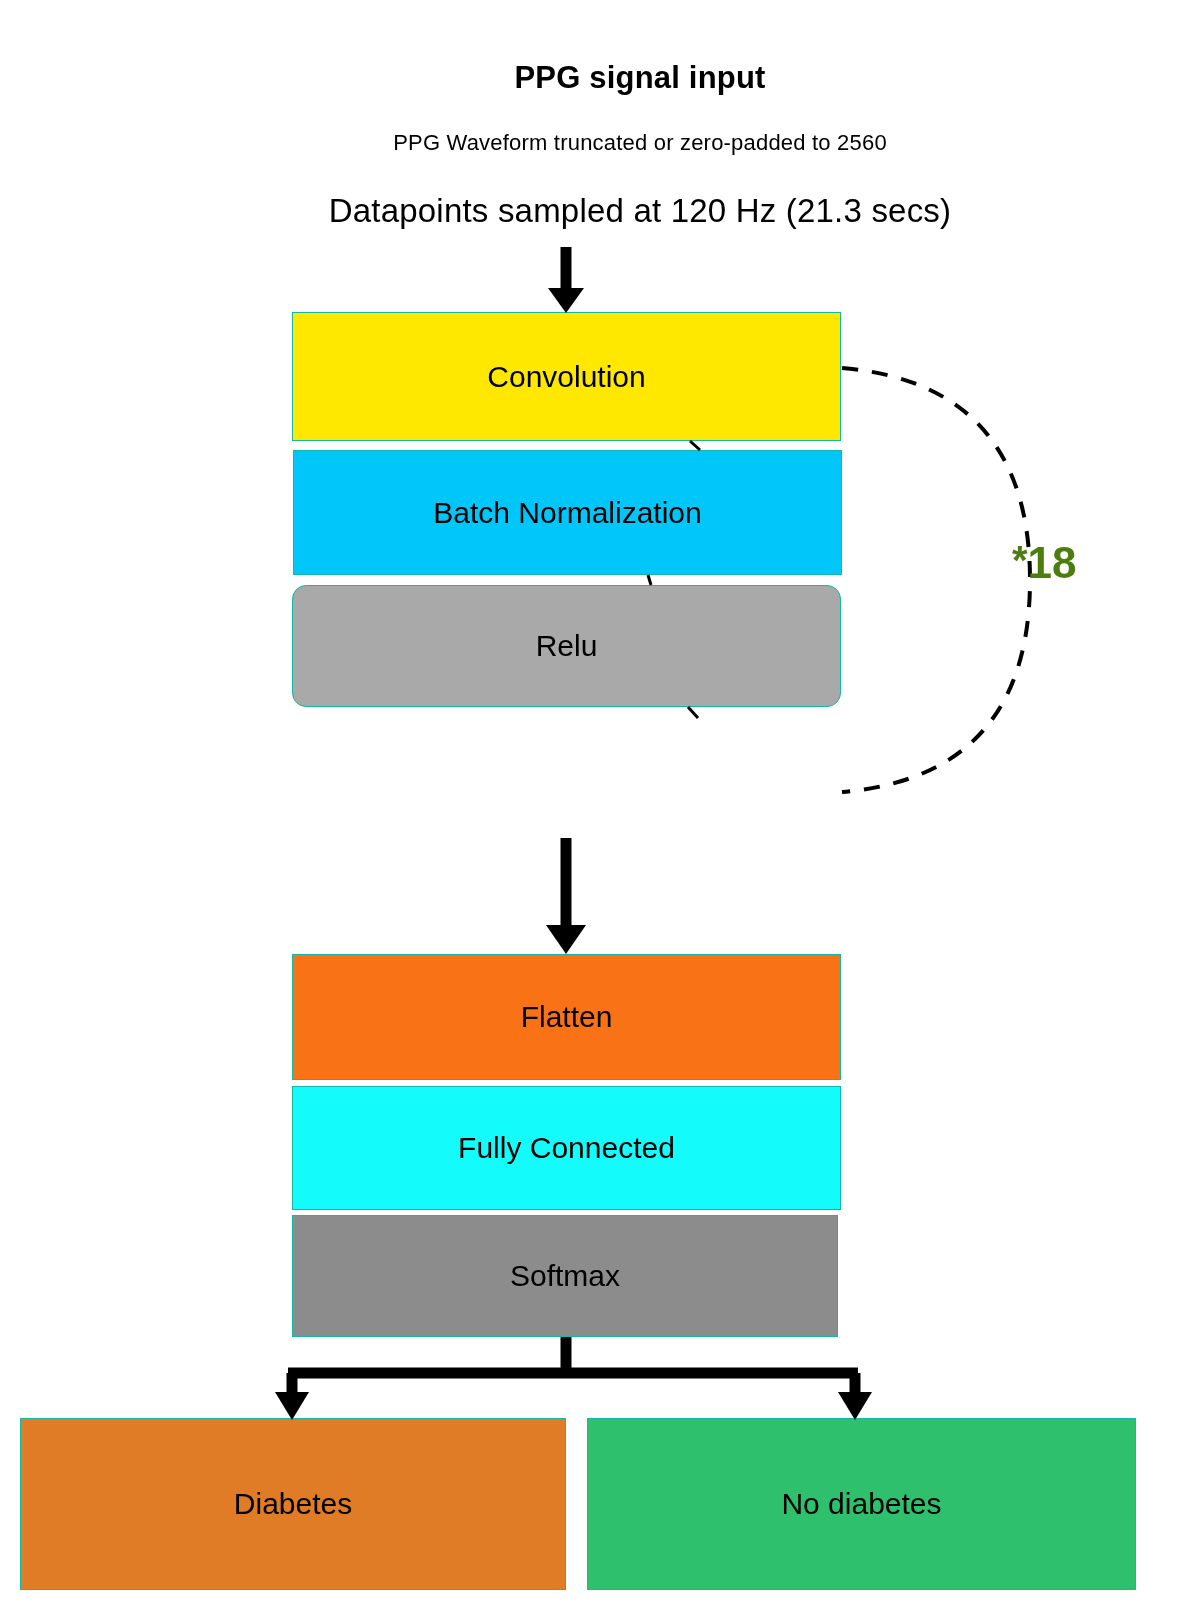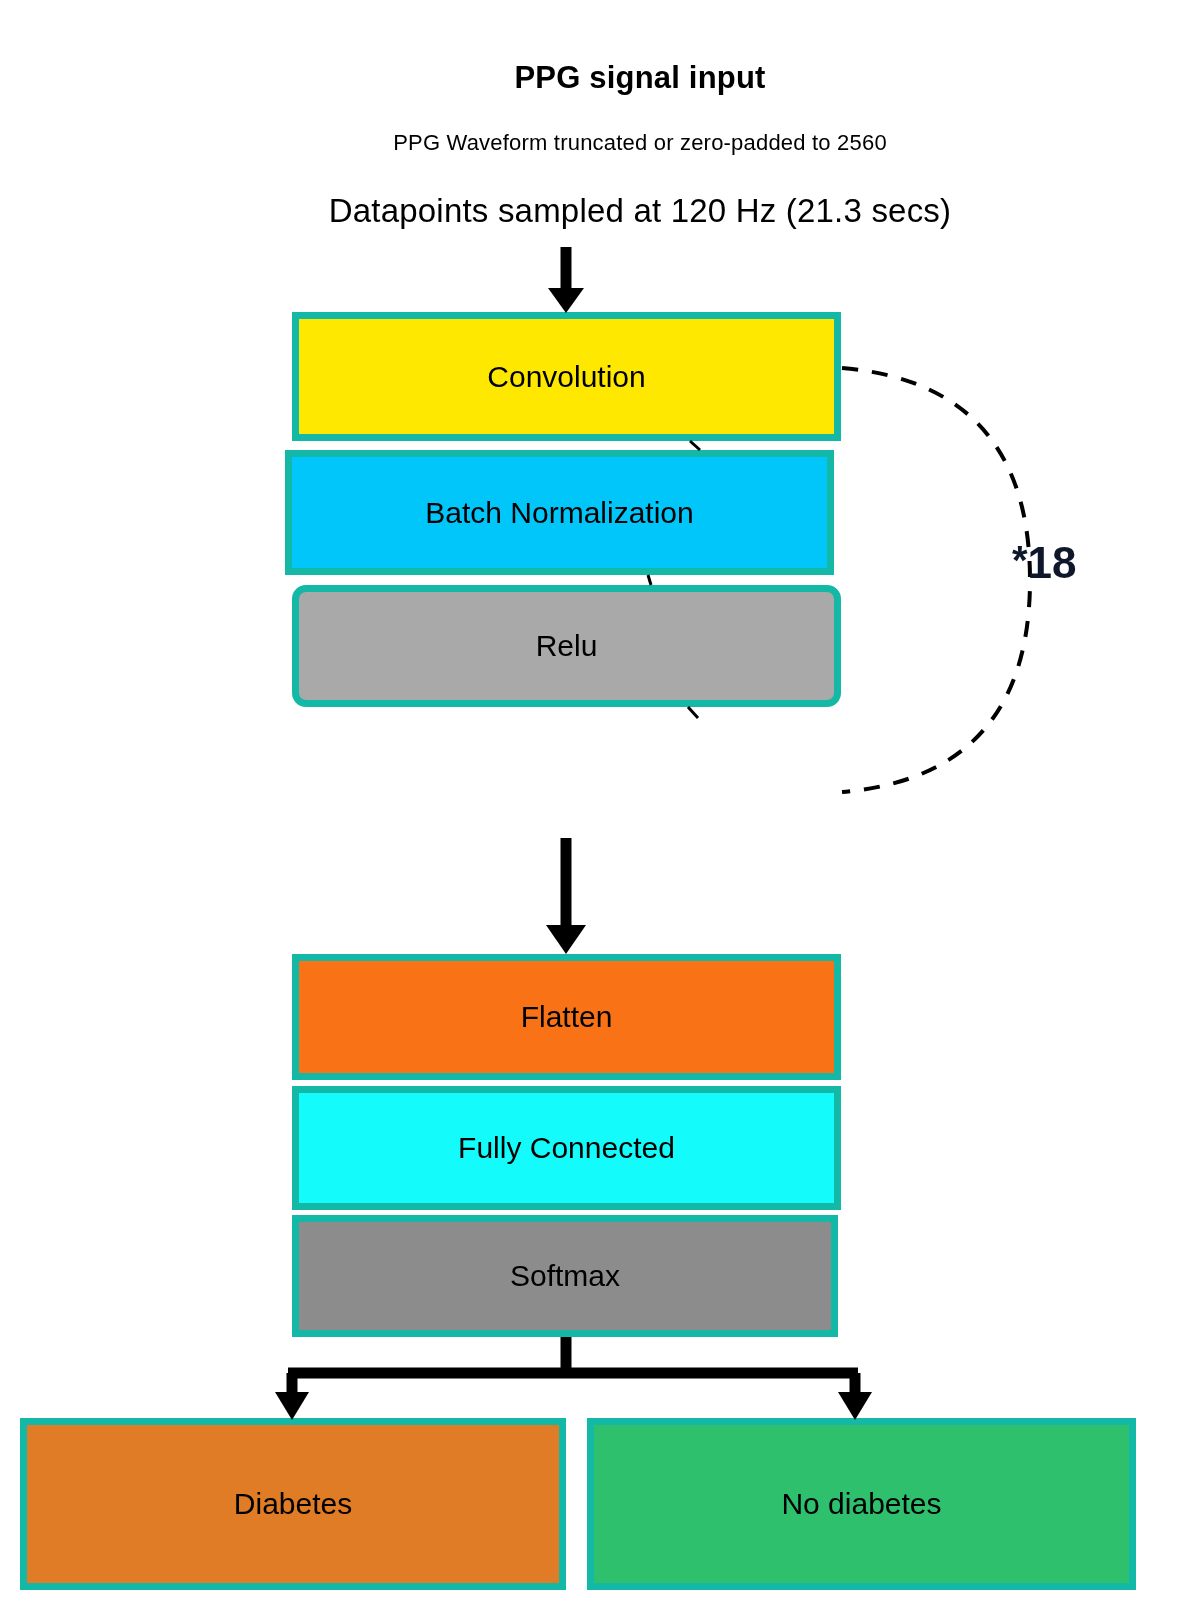--- a/index.html
+++ b/index.html
@@ -41,21 +41,21 @@
   #sub2 {
     top: 192px;
     font-size: 33px;
     font-weight: normal;
   }
 
   
   .block {
     position: absolute;
     box-sizing: border-box;
-    border: 7px solid #14b8a6;
+    border: 1px solid #14b8a6;
     display: flex;
     align-items: center;
     justify-content: center;
     color: #000000;
     font-size: 30px;
     font-weight: normal;
   }
 
   
   #overlay {
@@ -67,21 +67,21 @@
     pointer-events: none;
   }
 
   
   #repeat-label {
     position: absolute;
     left: 1012px;
     top: 538px;
     font-size: 44px;
     font-weight: bold;
-    color: #0f172a;
+    color: #4d7c0f;
     letter-spacing: 0px;
     white-space: nowrap;
   }
   #repeat-label .star {
     font-size: 40px;
     vertical-align: 4px;
   }
 </style>
 </head>
 <body>
@@ -89,21 +89,21 @@
 <div id="canvas">
 
   <div class="hdr" id="title">PPG signal input</div>
   <div class="hdr" id="sub1">PPG Waveform truncated or zero-padded to 2560</div>
   <div class="hdr" id="sub2">Datapoints sampled at 120 Hz (21.3 secs)</div>
 
   <div class="block" style="left:292px; top:312px; width:549px; height:129px; background:#FFE800;">
     <span>Convolution</span>
   </div>
 
-  <div class="block" style="left:285px; top:450px; width:549px; height:125px; background:#00C6FA;">
+  <div class="block" style="left:293px; top:450px; width:549px; height:125px; background:#00C6FA;">
     <span>Batch Normalization</span>
   </div>
 
   <div class="block" style="left:292px; top:585px; width:549px; height:122px; background:#A9A9A9;border-radius:14px;">
     <span>Relu</span>
   </div>
 
 
   <div class="block" style="left:292px; top:954px; width:549px; height:126px; background:#f97316;">
     <span>Flatten</span>

